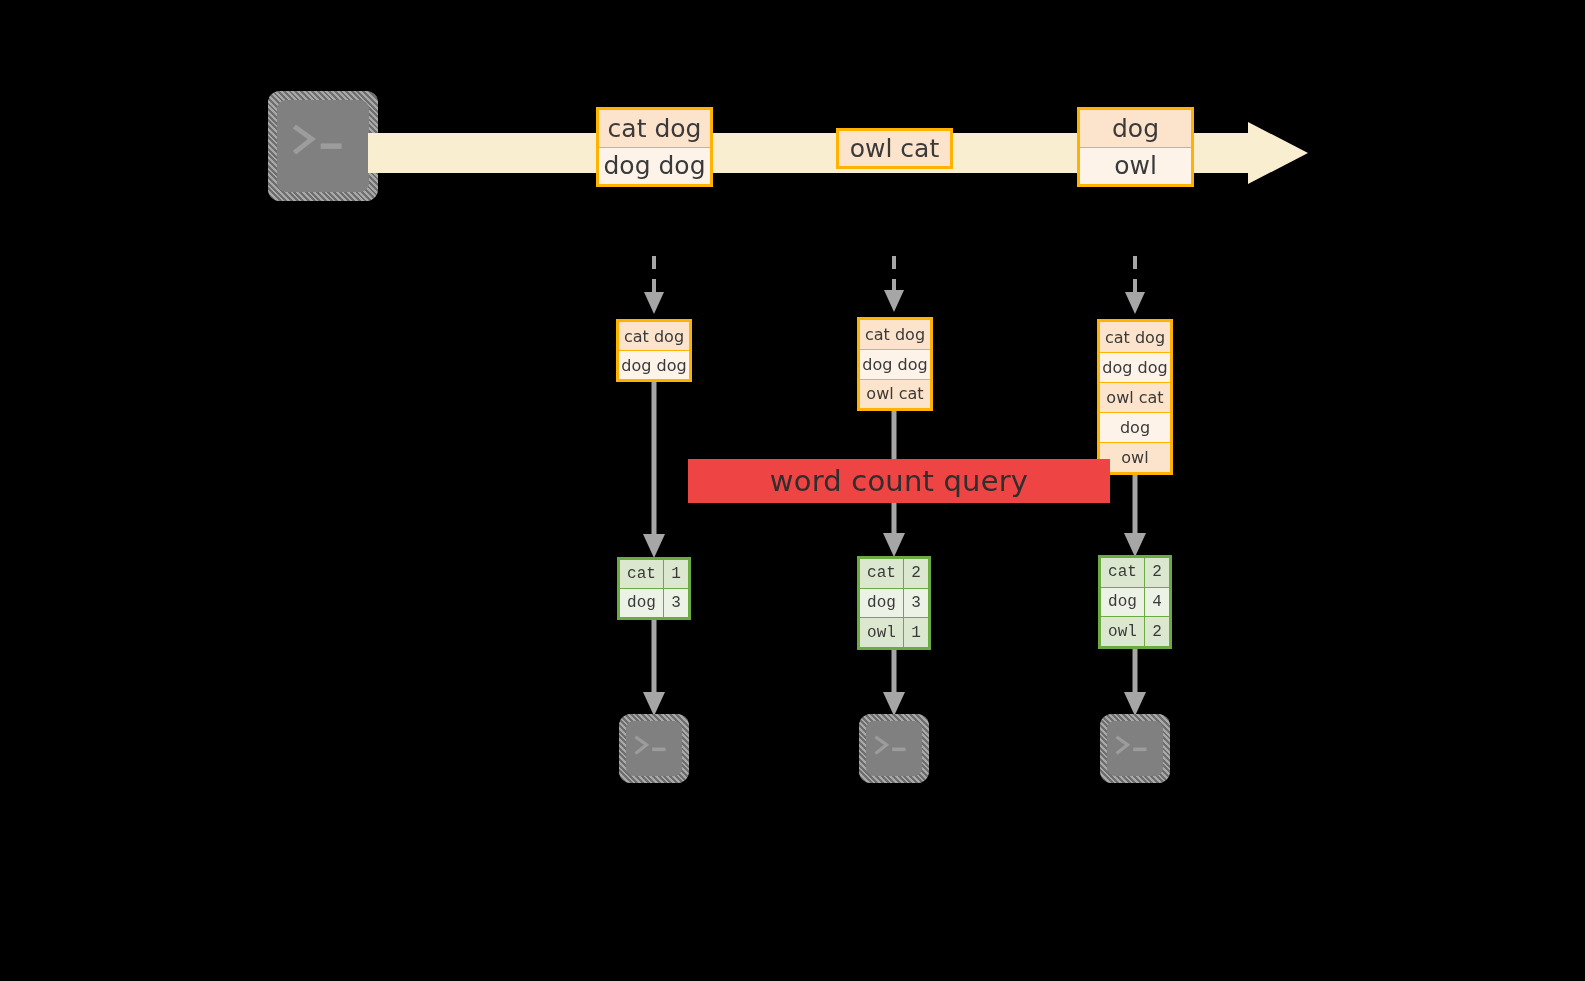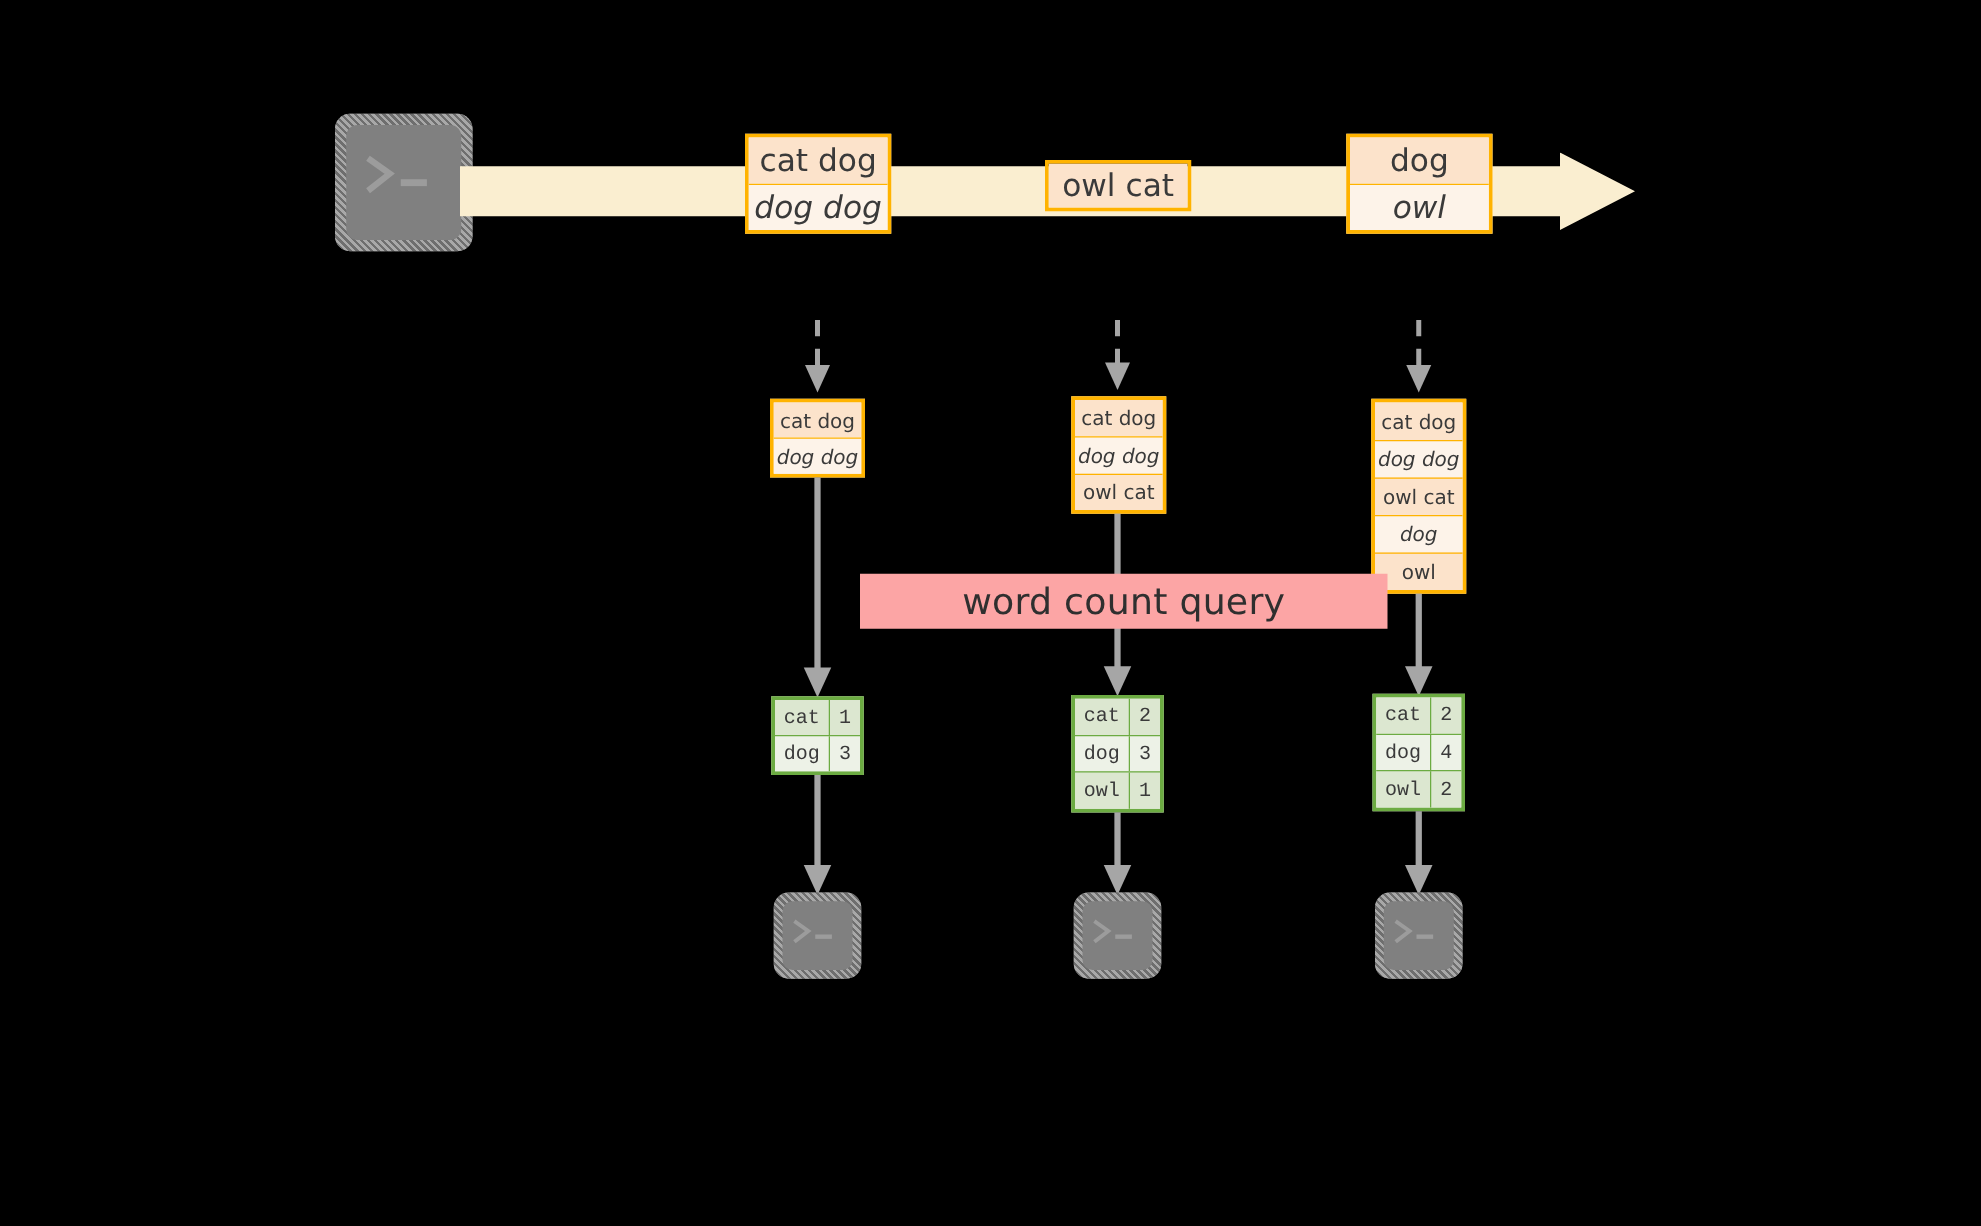--- a/index.html
+++ b/index.html
@@ -57,21 +57,21 @@
     flex: 1 1 auto;
     display: flex;
     align-items: center;
     justify-content: center;
     color: #3A3A3A;
     white-space: nowrap;
     border-top: 1.5px solid #FFB300;
   }
   .rec-row:first-child { border-top: none; }
   .rec-row.dark  { background: #FCE3CB; }
-  .rec-row.light { background: #FDF3E9; font-style: italic; }
+  .rec-row.light { background: #FDF3E9; }
 
   
   .rec-top   { font-size: 25px; }
   .rec-top .rec-row { height: 39px; }
   .rec-state { font-size: 16px; }
   .rec-state .rec-row { height: 30px; }
 
   
   .res-box {
     position: absolute;
@@ -102,21 +102,21 @@
     color: #3A3A3A;
   }
 
   
   .conn { position: absolute; }
   .conn svg { display: block; overflow: visible; }
 
   
   .query-label {
     position: absolute;
-    background: #fca5a5;
+    background: #ef4444;
     display: flex;
     align-items: center;
     justify-content: center;
     color: #2F2F2F;
     font-size: 29px;
     letter-spacing: 0.2px;
   }
 </style>
 </head>
 <body>

